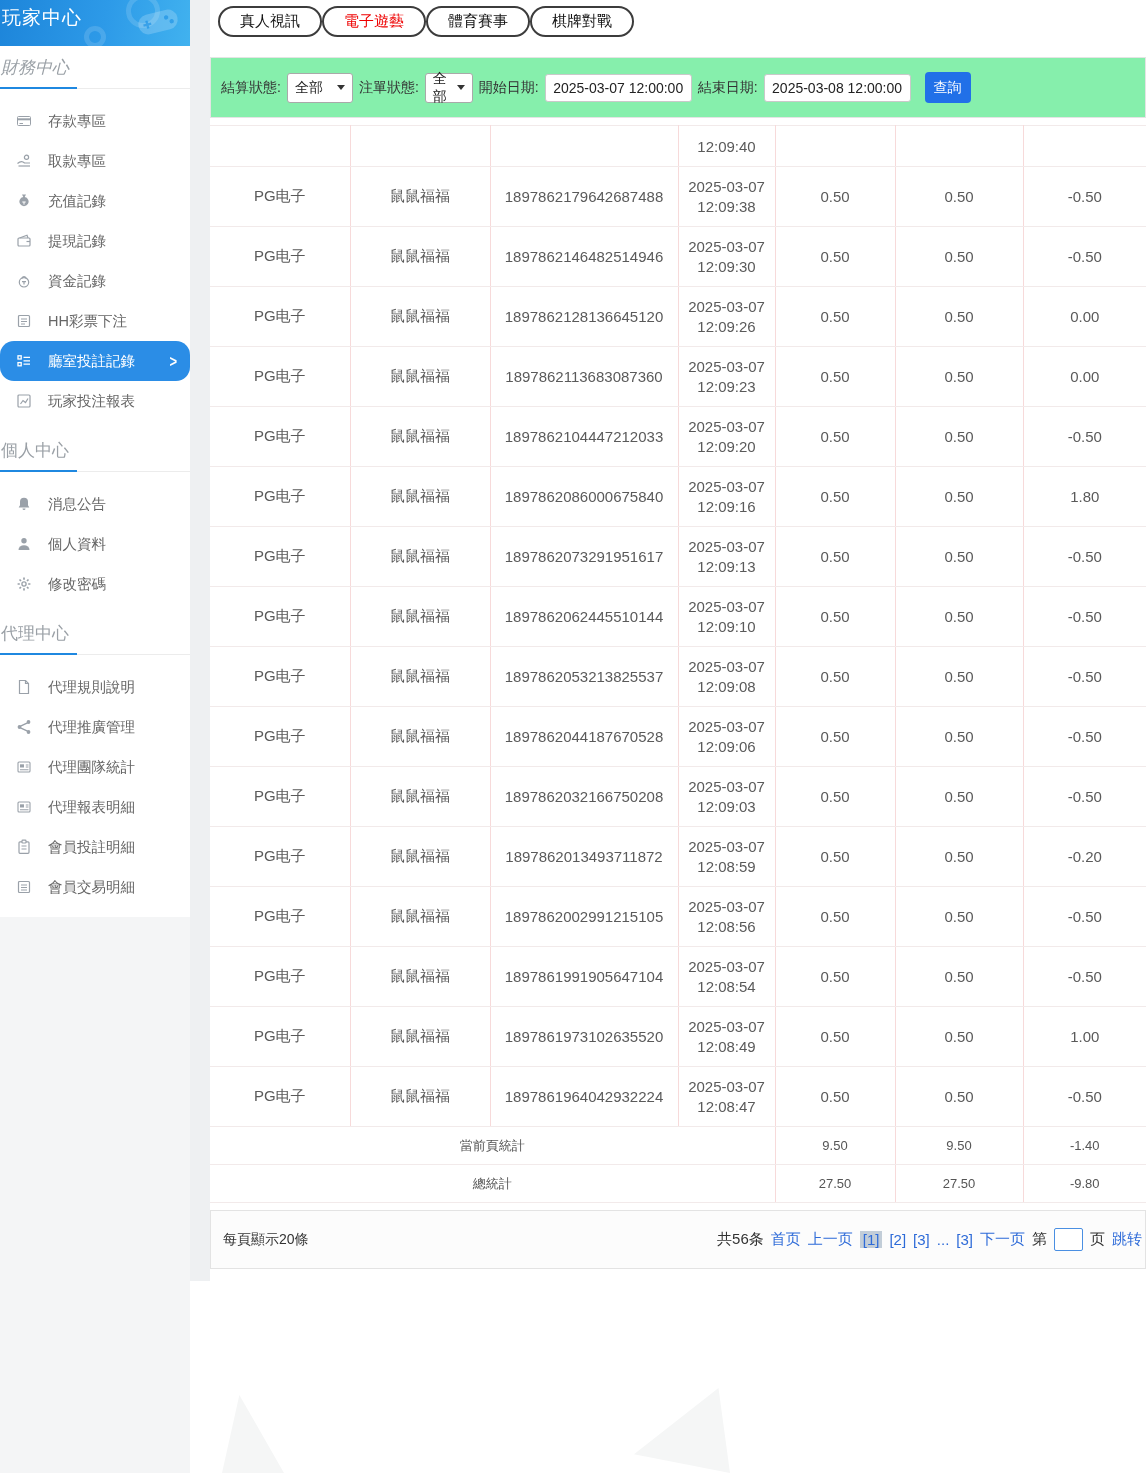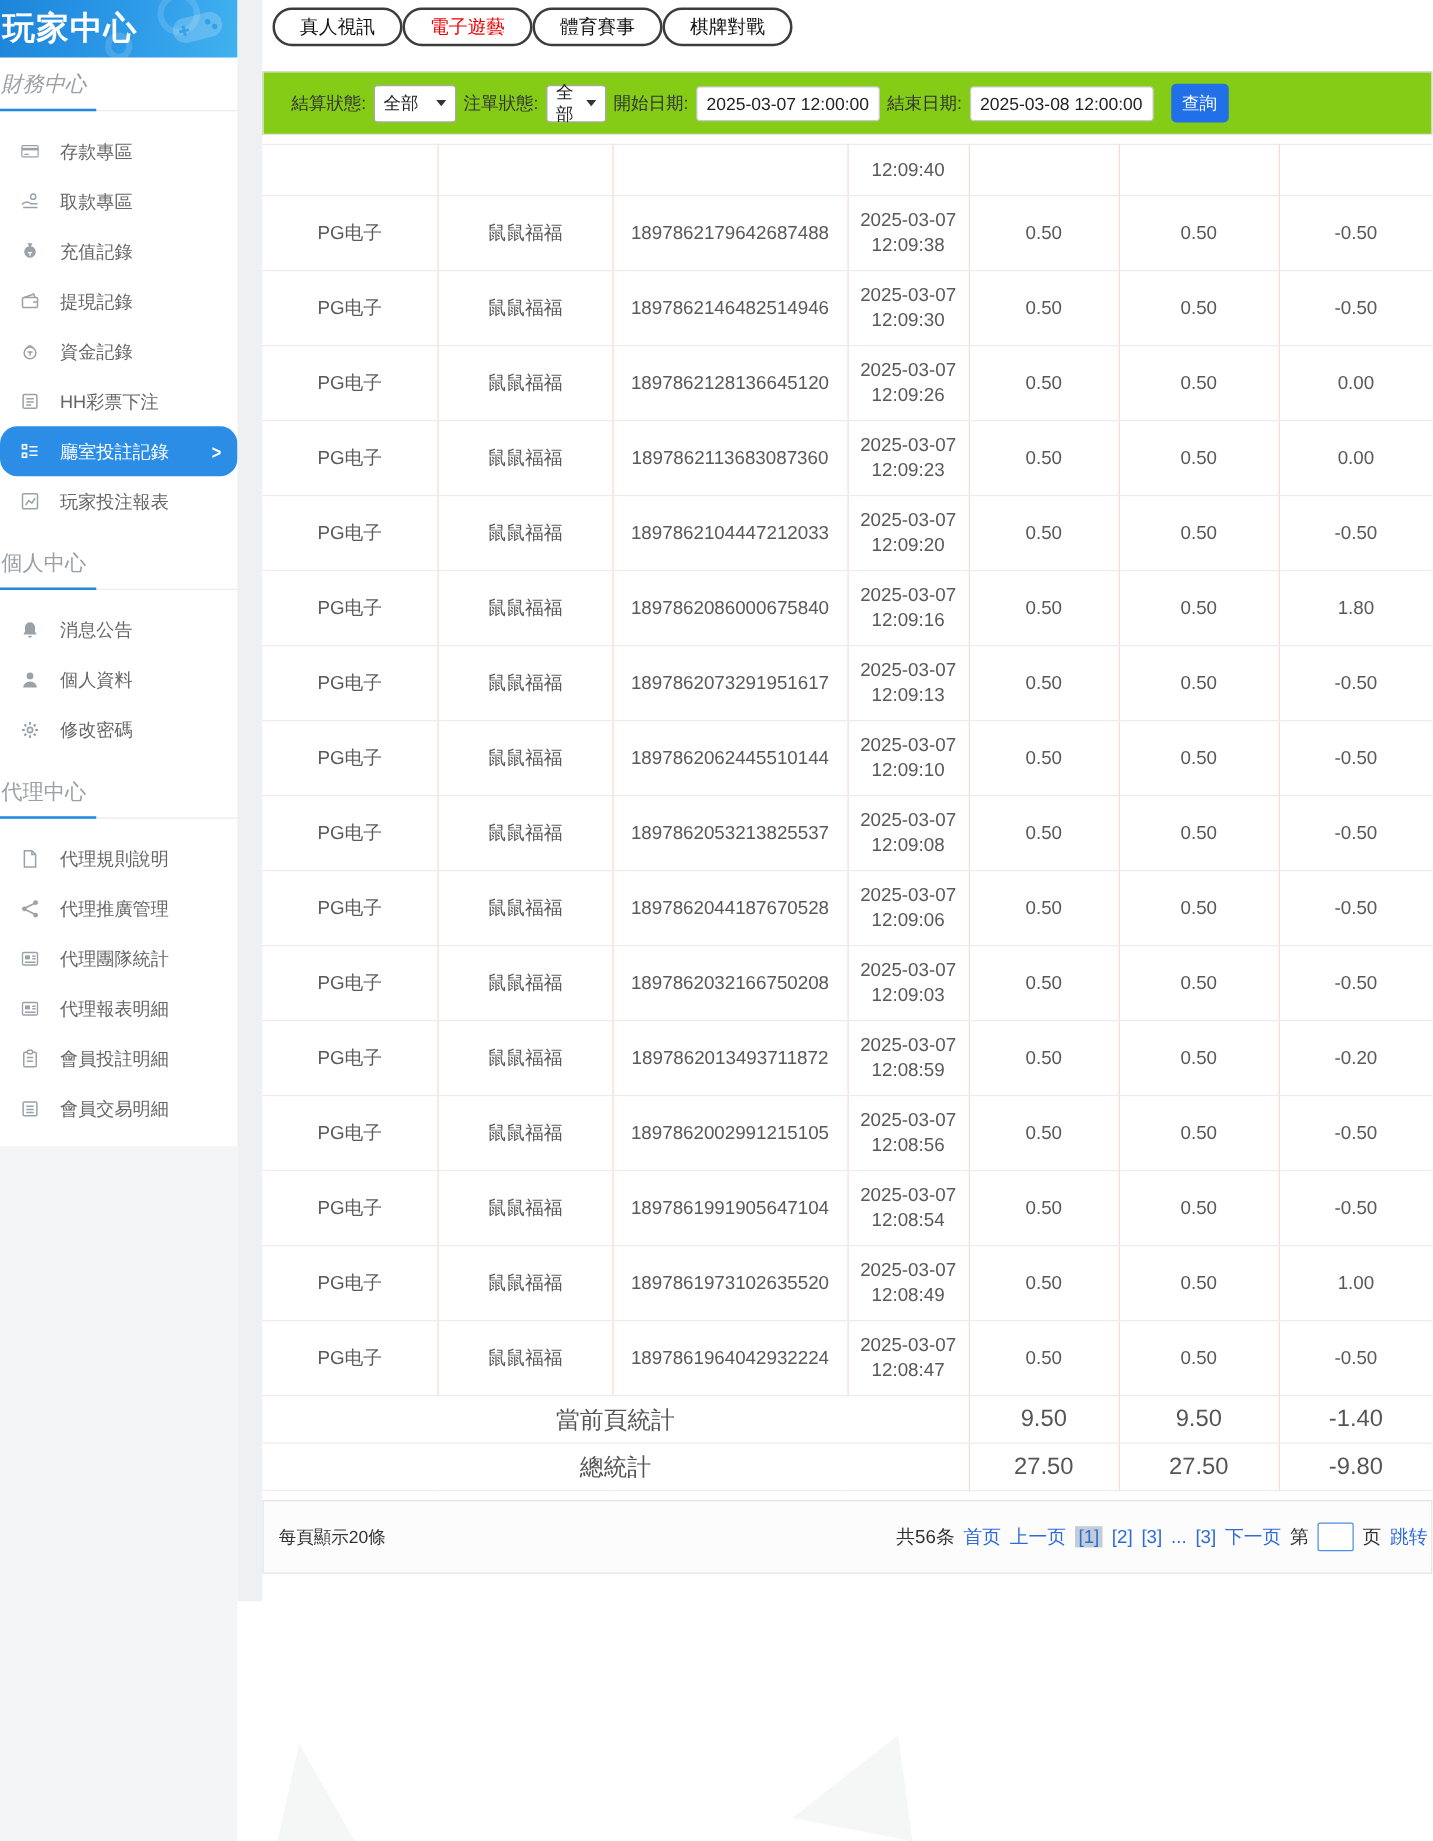--- a/index.html
+++ b/index.html
@@ -12,21 +12,21 @@
     overflow: hidden;
     color: #555;
   }
   
   .leftcol { position:absolute; left:0; top:0; width:190px; height:1473px; background:#f4f5f6; }
   .sidebar { position:absolute; left:0; top:0; width:190px; background:#fff; padding-bottom:10px; }
   .brand {
     position:relative; height:46px; overflow:hidden;
     background: linear-gradient(100deg, #1d85da 0%, #2d9ae8 55%, #41b2ef 100%);
   }
-  .brand-title { position:absolute; left:2px; top:5px; font-size:26px; font-weight:bold; color:#fff; letter-spacing:1px; }
+  .brand-title { position:absolute; left:2px; top:5px; font-size:19px; font-weight:normal; color:#fff; letter-spacing:1px; }
   .brand-sub { position:absolute; left:3px; top:14px; font-size:10px; letter-spacing:1.6px; color:#dff2ff;margin-top:32px; }
   .brand .deco-circle { position:absolute; border-radius:50%; border:5px solid rgba(255,255,255,.14); }
   .c1 { width:34px; height:34px; right:30px; top:-6px; }
   .c2 { width:22px; height:22px; right:84px; top:26px; border-width:4px; }
   .gamepad { position:absolute; right:10px; top:7px; width:44px; height:30px; opacity:.65; transform:rotate(-14deg); }
   .sec-title {
     position:relative; margin:8px 0 0 0; padding:10px 0 9px 1px;
     font-size:17px; color:#9aa0a6; border-bottom:1px solid #ececec;
   }
   .sec-title.first { margin-top:0;font-style:italic; }
@@ -44,23 +44,23 @@
   .main { position:absolute; left:210px; top:0; width:936px; height:1473px; background:#fff; }
   .tabs { display:flex; padding:6px 0 0 8px; height:39px; }
   .tab {
     min-width:96px; height:31px; padding:0 20px;
     border:2px solid #3c3c3c; border-radius:17px; background:#fff;
     display:flex; align-items:center; justify-content:center;
     font-size:15px; color:#111; cursor:pointer; font-family:inherit;
   }
   .tab.active { color:#ee0000; }
   .filterbar {
-    margin-top:18px; height:51px; border:1px solid #e4e4e4;
-    display:flex; align-items:center; padding:0 22px; gap:6px;
-    font-size:14px; color:#333; background:#84cc16;
+    margin-top:18px; height:61px; border:1px solid #e4e4e4;
+    display:flex; align-items:center; padding:0 10px; gap:6px;
+    font-size:14px; color:#333; background:#86efac;
   }
   .flabel { white-space:nowrap; }
   .sel {
     height:30px; border:1px solid #a9a9a9; border-radius:3px; background:#fff;
     display:flex; align-items:center; padding:0 7px; gap:12px; cursor:pointer; color:#222;
   }
   .sel.narrow { gap:5px; }
   .caret { width:0; height:0; border-left:4px solid transparent; border-right:4px solid transparent; border-top:5px solid #333; }
   .dinput {
     width:147px; height:28px; border:1px solid #c9c9c9; border-radius:3px; background:#fff;
@@ -73,21 +73,21 @@
   
   table.records { margin-top:7px; width:936px; border-collapse:collapse; table-layout:fixed; }
   table.records td {
     border-right:1px solid #f7dada; border-bottom:1px solid #f2eaea;
     text-align:center; font-size:15px; color:#5a5a5a; padding:0; overflow:hidden;
   }
   table.records td:last-child { border-right:none; }
   tr.partial td { height:41px; border-top:1px solid #f2eaea; vertical-align:bottom; padding-bottom:9px; }
   tr.datarow td { height:60px; }
   td.timecell div { line-height:20px; }
-  tr.statrow td { height:38px; font-size:19px; color:#555; }
+  tr.statrow td { height:38px; font-size:13px; color:#555; }
   tr.statrow td.stat-label { border-right:1px solid #f7dada; }
   
   .pagebar {
     margin-top:7px; height:59px; border:1px solid #e3e3e3; background:#fcfcfc;
     display:flex; align-items:center; justify-content:space-between;
     padding:0 3px 0 12px; font-size:14px; color:#333;
   }
   .pager { display:flex; align-items:center; gap:7px; font-size:15px; white-space:nowrap; }
   .plink { color:#2e6bd8; cursor:pointer; text-decoration:none; }
   .pcurrent { background:#c2cdd8; color:#2e6bd8; padding:0 3px; cursor:pointer; }

